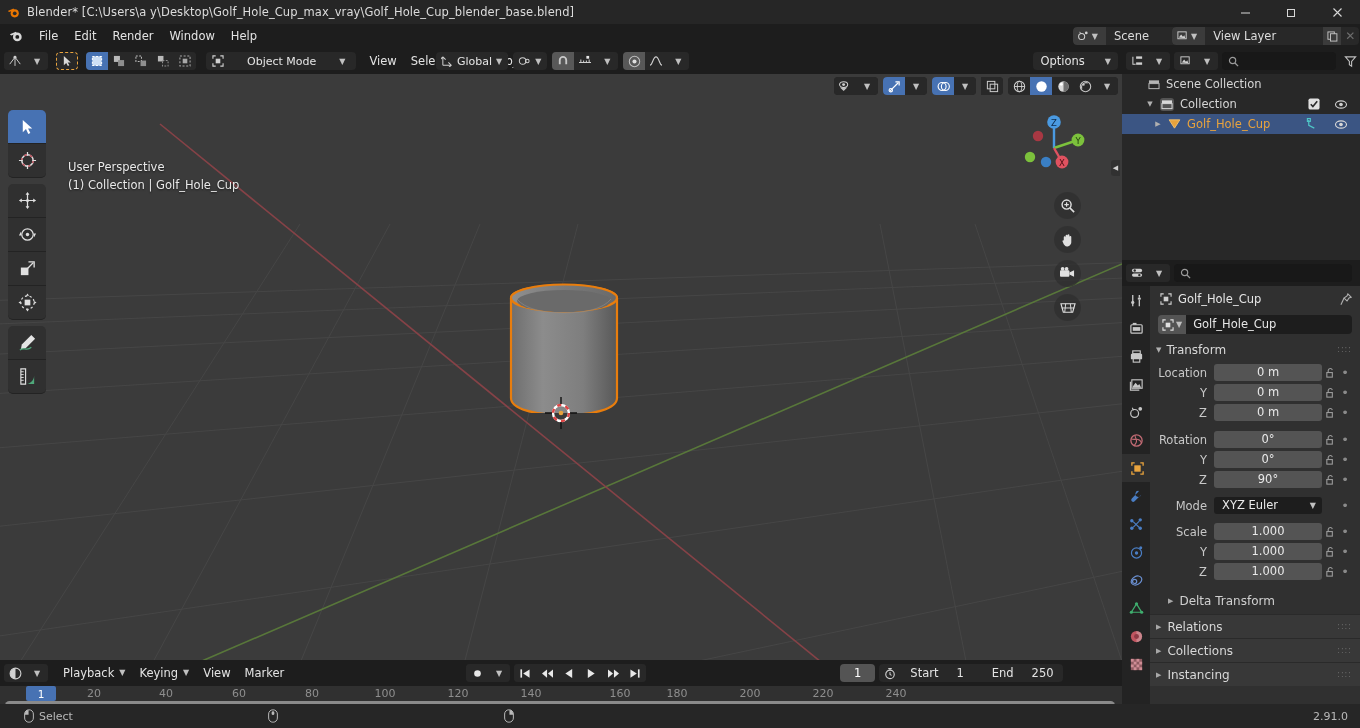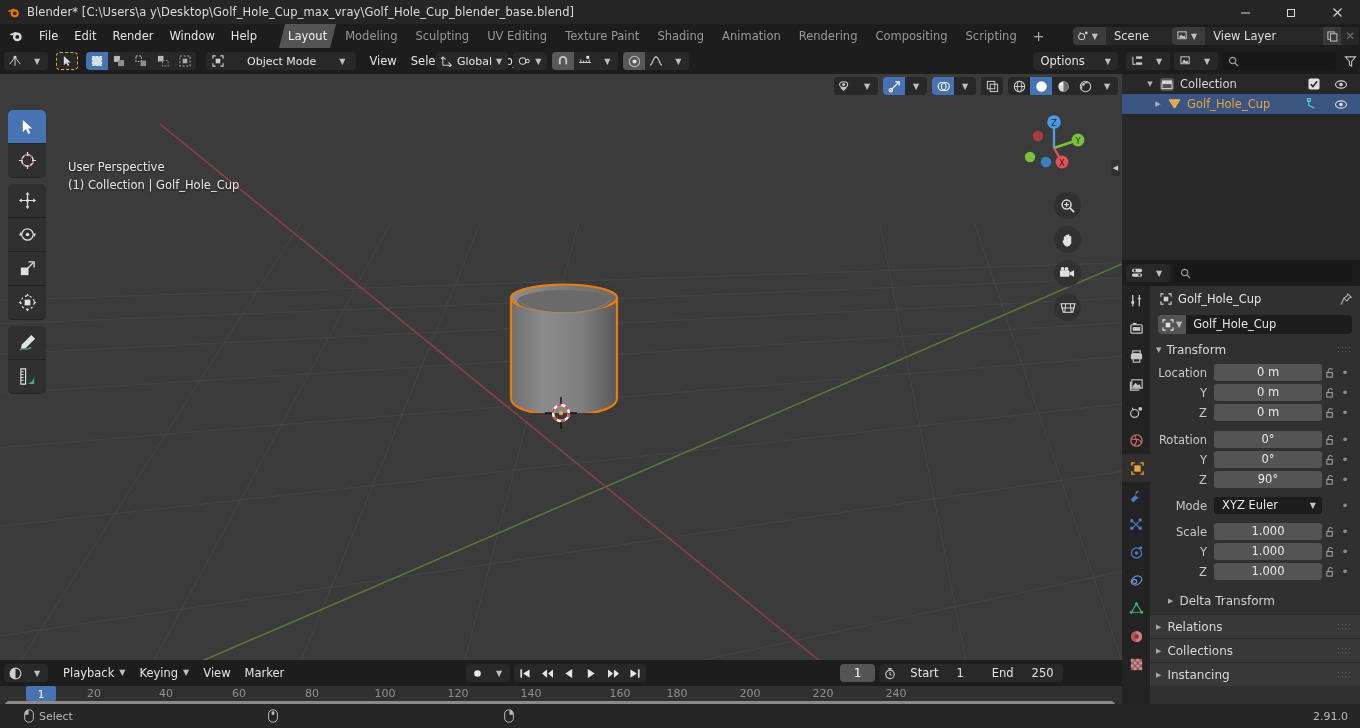--- a/index.html
+++ b/index.html
@@ -189,33 +189,20 @@
         <circle cx="9.5" cy="9" r="2.2" fill="#1d1d1d"></circle>
         <path d="M1 6 L8 3.2 L9 5 L2.6 7.4 Z" fill="#d8d8d8"></path>
       </svg>
     </span>
     <div class="menu-item">File</div>
     <div class="menu-item">Edit</div>
     <div class="menu-item">Render</div>
     <div class="menu-item">Window</div>
     <div class="menu-item">Help</div>
 
-    <div class="ws-tabs">
-      <div class="ws-tab active">Layout</div>
-      <div class="ws-tab">Modeling</div>
-      <div class="ws-tab">Sculpting</div>
-      <div class="ws-tab">UV Editing</div>
-      <div class="ws-tab">Texture Paint</div>
-      <div class="ws-tab">Shading</div>
-      <div class="ws-tab">Animation</div>
-      <div class="ws-tab">Rendering</div>
-      <div class="ws-tab">Compositing</div>
-      <div class="ws-tab">Scripting</div>
-      <div class="ws-plus">+</div>
-    </div>
 
     <div style="position:absolute; right:100px; display:flex; align-items:center;">
       <div class="scene-field">
         <span class="scene-ico">
           <svg width="13" height="12" viewBox="0 0 14 13">
             <circle cx="5" cy="7" r="3.3" fill="none" stroke="#d0d0d0" stroke-width="1.1"></circle>
             <circle cx="10" cy="3.2" r="1.5" fill="#d0d0d0"></circle>
             <path d="M3 2 L3.8 4" stroke="#d0d0d0" stroke-width="1"></path>
           </svg>
           <span class="dd-arrow">▼</span>
@@ -755,20 +742,30 @@
             <path d="M7.6 7.6 L11 11" stroke="#9a9a9a" stroke-width="1.4"></path>
           </svg>
       </div>
       <div style="width:20px; display:flex; justify-content:center;">
         <svg width="13" height="13" viewBox="0 0 14 14">
             <path d="M1.5 2 L12.5 2 L8.2 7 L8.2 12 L5.8 10.5 L5.8 7 Z" fill="none" stroke="#c0c0c0" stroke-width="1.2"></path>
           </svg>
       </div>
     </div>
 
+    <div class="ol-row" style="padding-left:14px;">
+      <span class="tri"></span>
+      <span style="display:flex; margin-right:6px;">
+        <svg width="12" height="11" viewBox="0 0 13 12">
+            <rect x="1" y="1.5" width="11" height="3" fill="#b5b5b5"></rect>
+            <rect x="1" y="5" width="11" height="5.5" fill="none" stroke="#b5b5b5" stroke-width="1.1"></rect>
+          </svg>
+      </span>
+      <span>Scene Collection</span>
+    </div>
 
     <div class="ol-row" style="padding-left:22px;">
       <span class="tri">▼</span>
       <span style="display:flex; margin:0 6px 0 4px; background:#545454; border-radius:3px; padding:1px;">
         <svg width="12" height="11" viewBox="0 0 13 12">
             <rect x="1" y="1.5" width="11" height="3" fill="#d8d8d8"></rect>
             <rect x="1" y="5" width="11" height="5.5" fill="none" stroke="#d8d8d8" stroke-width="1.1"></rect>
           </svg>
       </span>
       <span>Collection</span>

